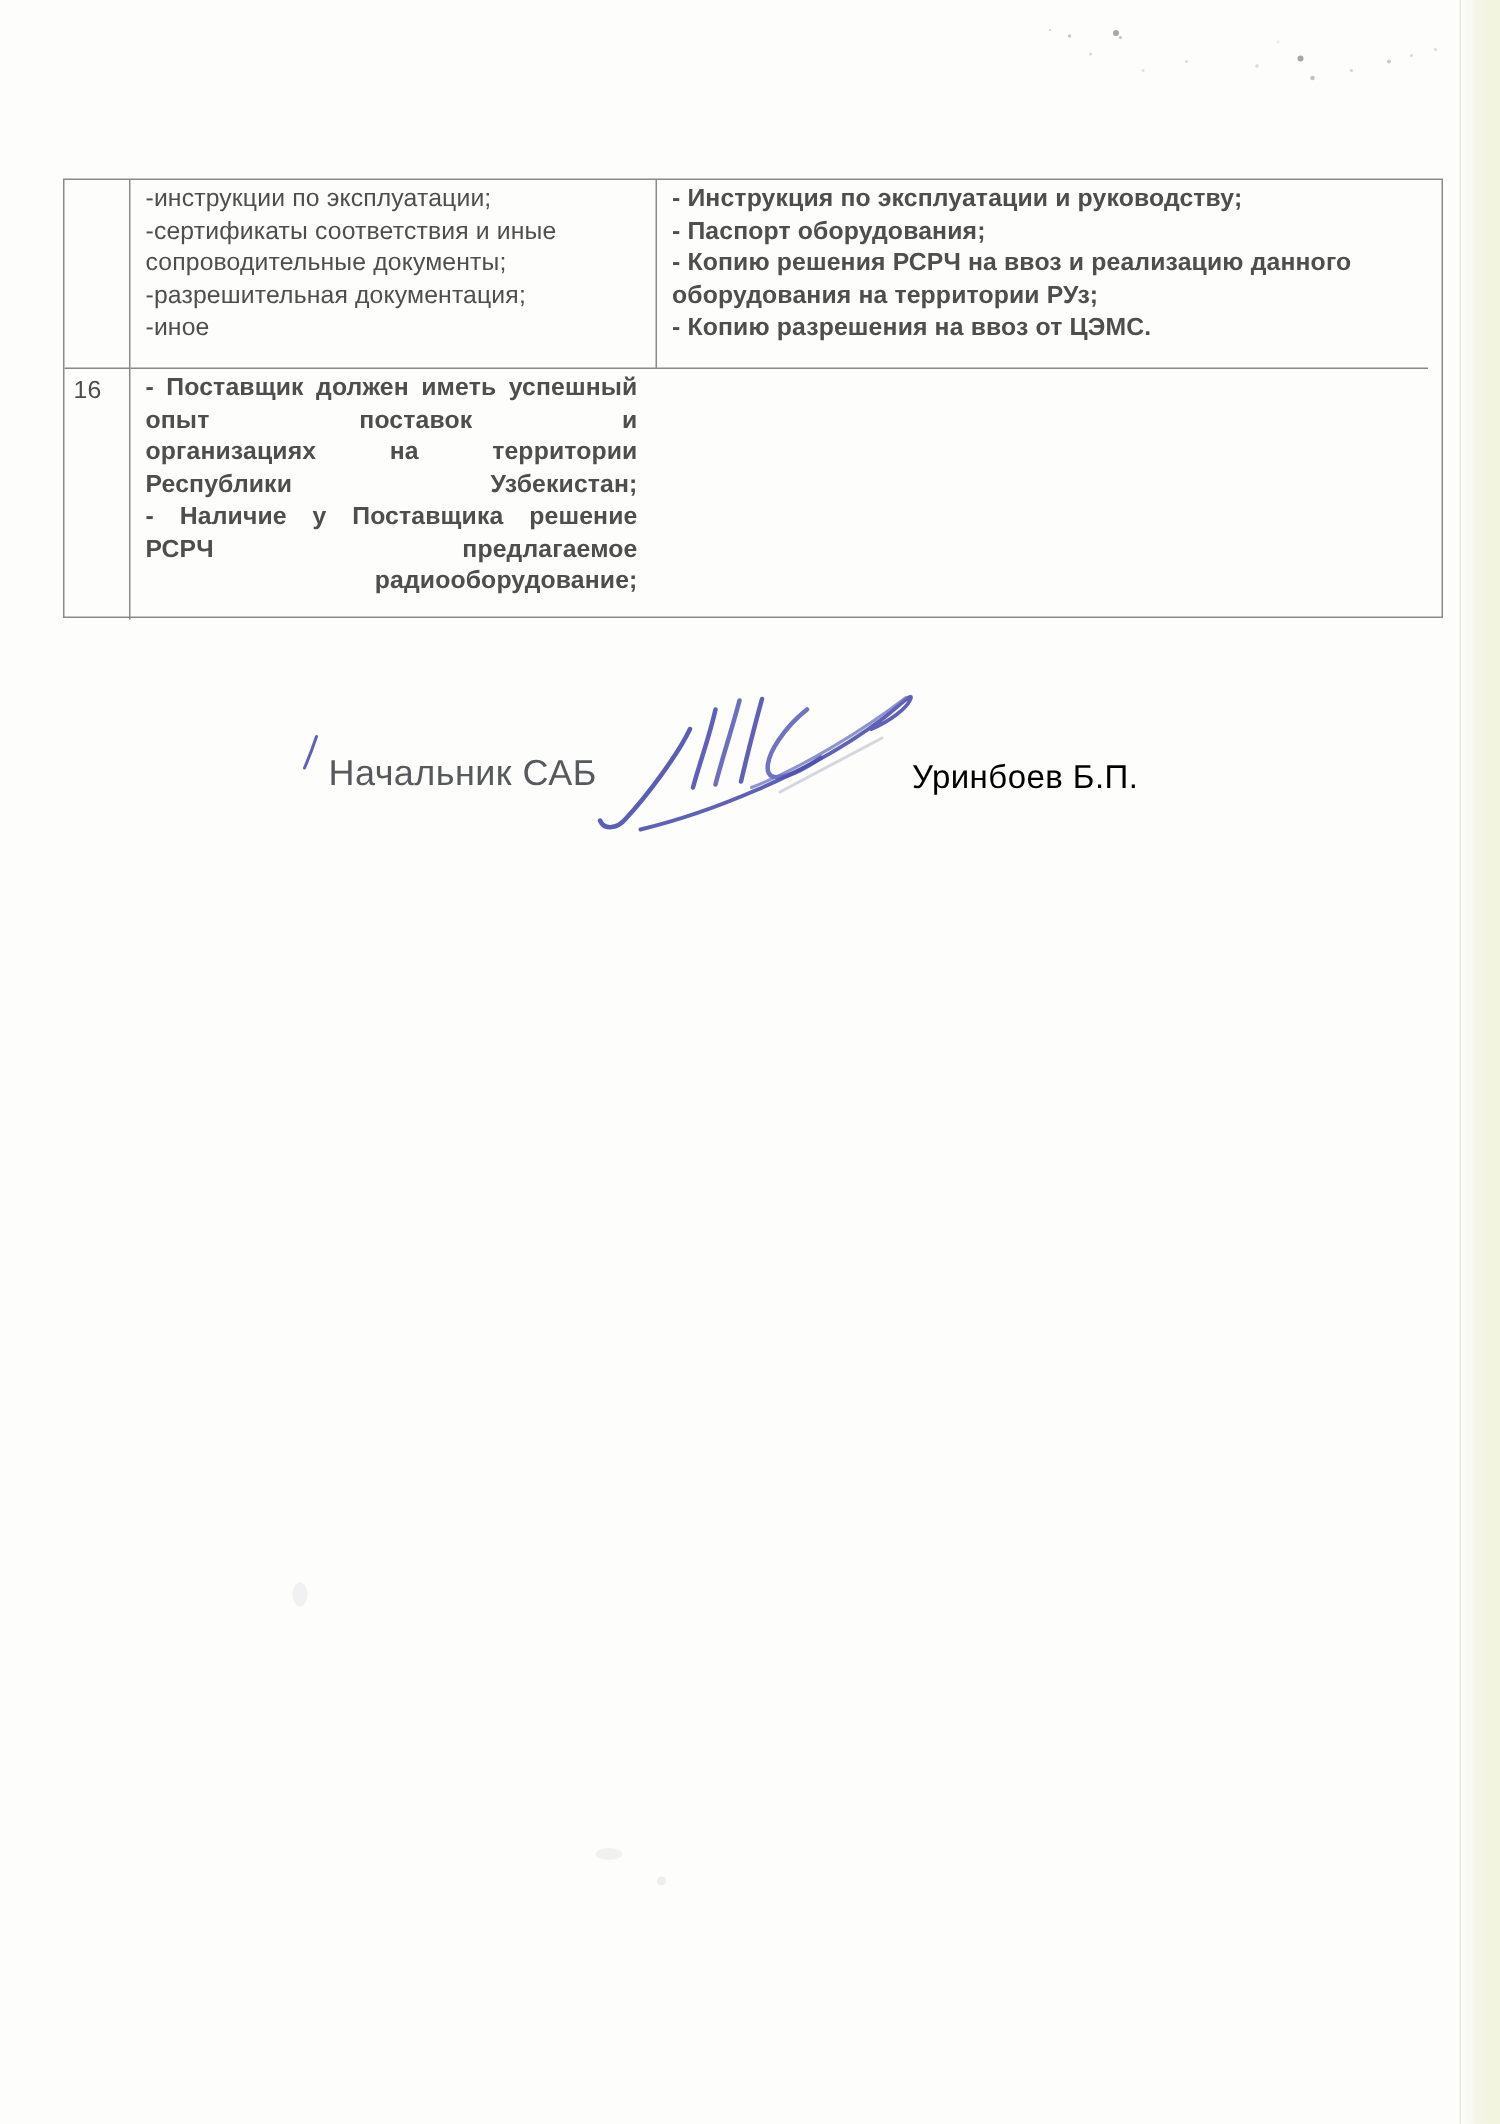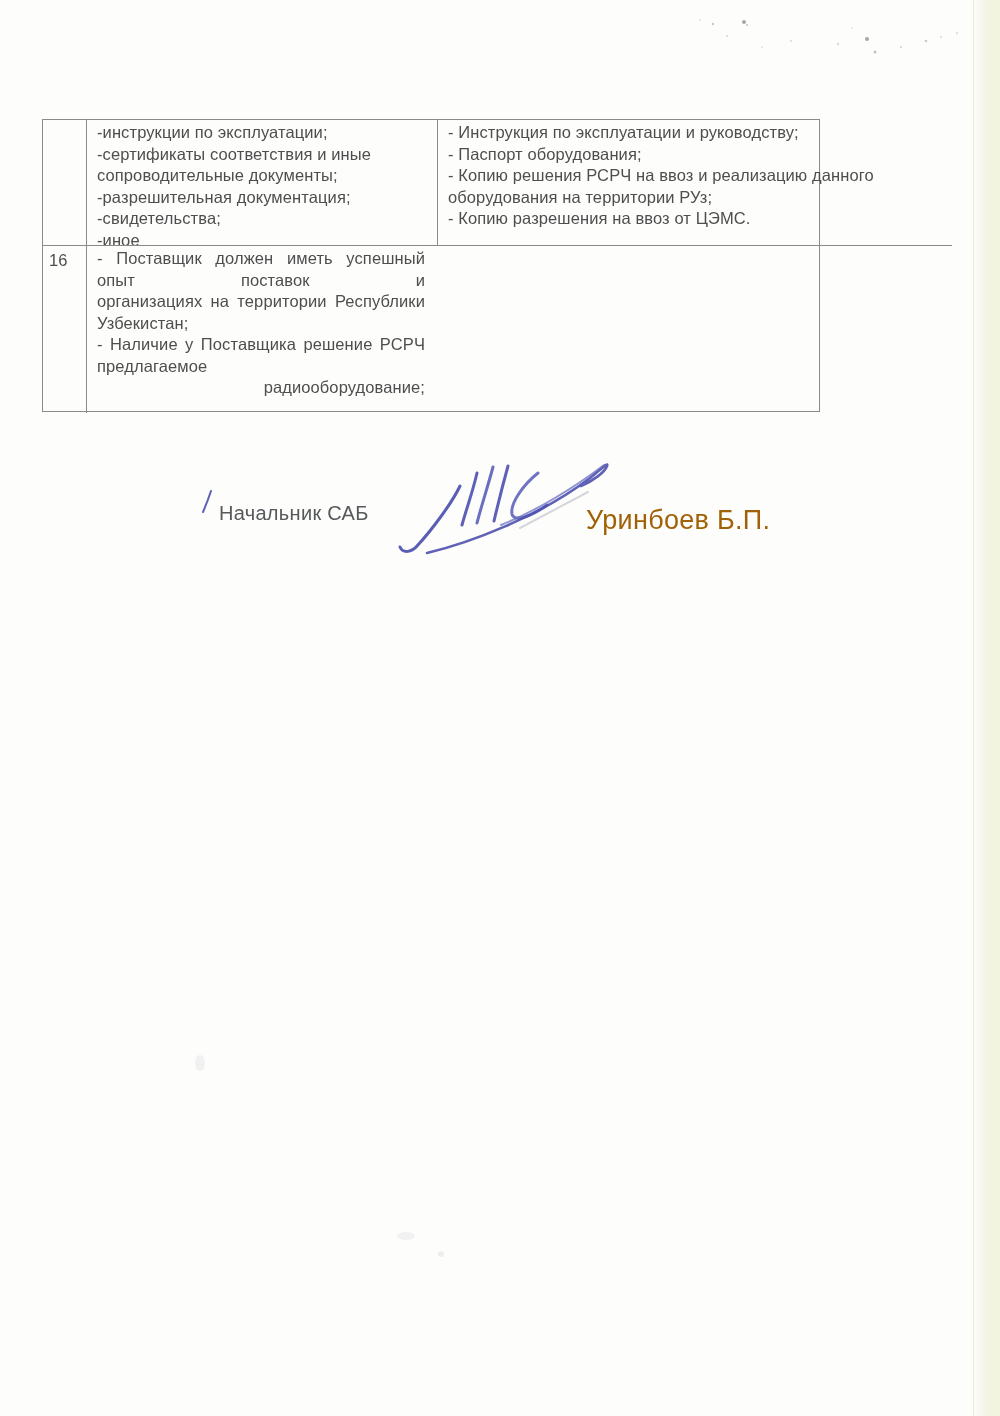--- a/index.html
+++ b/index.html
@@ -15,55 +15,55 @@
   
   .edge-strip{
     position:absolute;top:0;right:0;width:26px;height:100%;
     background:linear-gradient(to right, rgba(238,240,218,0) 0%, rgba(236,238,212,0.55) 45%, rgba(240,242,218,0.85) 100%);
     border-left:1px solid rgba(205,210,175,0.25);
   }
 
   
   .doc-table{
     position:absolute;left:42px;top:119px;
-    width:778px;height:293px;
+    width:920px;height:293px;
     display:grid;
     grid-template-columns:44px 351px 514px;
     grid-template-rows:126px 167px;
     border:1px solid #8a8a8a;
     box-sizing:border-box;
     background:transparent;
   }
   .cell{
     box-sizing:border-box;
     border-right:1px solid #8a8a8a;
     border-bottom:1px solid #8a8a8a;
     font-size:16.5px;
     line-height:21.5px;
     letter-spacing:0.1px;
     color:#4e4e4e;
     overflow:hidden;
   }
-  .cell.last-col{border-right:none;}
+  .cell.last-col{border-right:none;font-weight:bold;}
   .cell.last-row{border-bottom:none;}
   .cell.num{padding:4px 2px 0 6px;}
   .cell.param{padding:2px 8px 0 10px;}
   .cell.value{padding:2px 13px 0 10px;}
   .tline{white-space:nowrap;}
   .jline{text-align:justify;text-align-last:justify;white-space:normal;word-spacing:1px;}
   .lline{text-align:right;}
 
   
   .sig-title{
     position:absolute;left:219px;top:502px;
-    font-size:20px;letter-spacing:0.3px;color:#57595d;
+    font-size:24px;letter-spacing:0.3px;color:#57595d;
   }
   .sig-name{
-    position:absolute;left:586px;top:505px;
-    font-size:27px;letter-spacing:0.3px;color:#a16207;
+    position:absolute;left:608px;top:505px;
+    font-size:22px;letter-spacing:0.3px;color:#000000;
   }
   .sig-svg{position:absolute;left:394px;top:444px;}
   .tick-svg{position:absolute;left:200px;top:488px;}
   .noise-svg{position:absolute;left:680px;top:8px;}
   .smudge-svg{position:absolute;left:150px;top:1040px;}
 </style>
 </head>
 <body>
 
 <div class="page">
@@ -95,21 +95,20 @@
   </svg>
 
   <div class="doc-table">
 
     <div class="cell num"></div>
     <div class="cell param">
       <div class="tline">-инструкции по эксплуатации;</div>
       <div class="tline">-сертификаты соответствия и иные</div>
       <div class="tline">сопроводительные документы;</div>
       <div class="tline">-разрешительная документация;</div>
-      <div class="tline">-свидетельства;</div>
       <div class="tline">-иное</div>
     </div>
     <div class="cell value last-col">
       <div class="tline">- Инструкция по эксплуатации и руководству;</div>
       <div class="tline">- Паспорт оборудования;</div>
       <div class="tline">- Копию решения РСРЧ на ввоз и реализацию данного</div>
       <div class="tline">оборудования на территории РУз;</div>
       <div class="tline">- Копию разрешения на ввоз от ЦЭМС.</div>
     </div>
 

